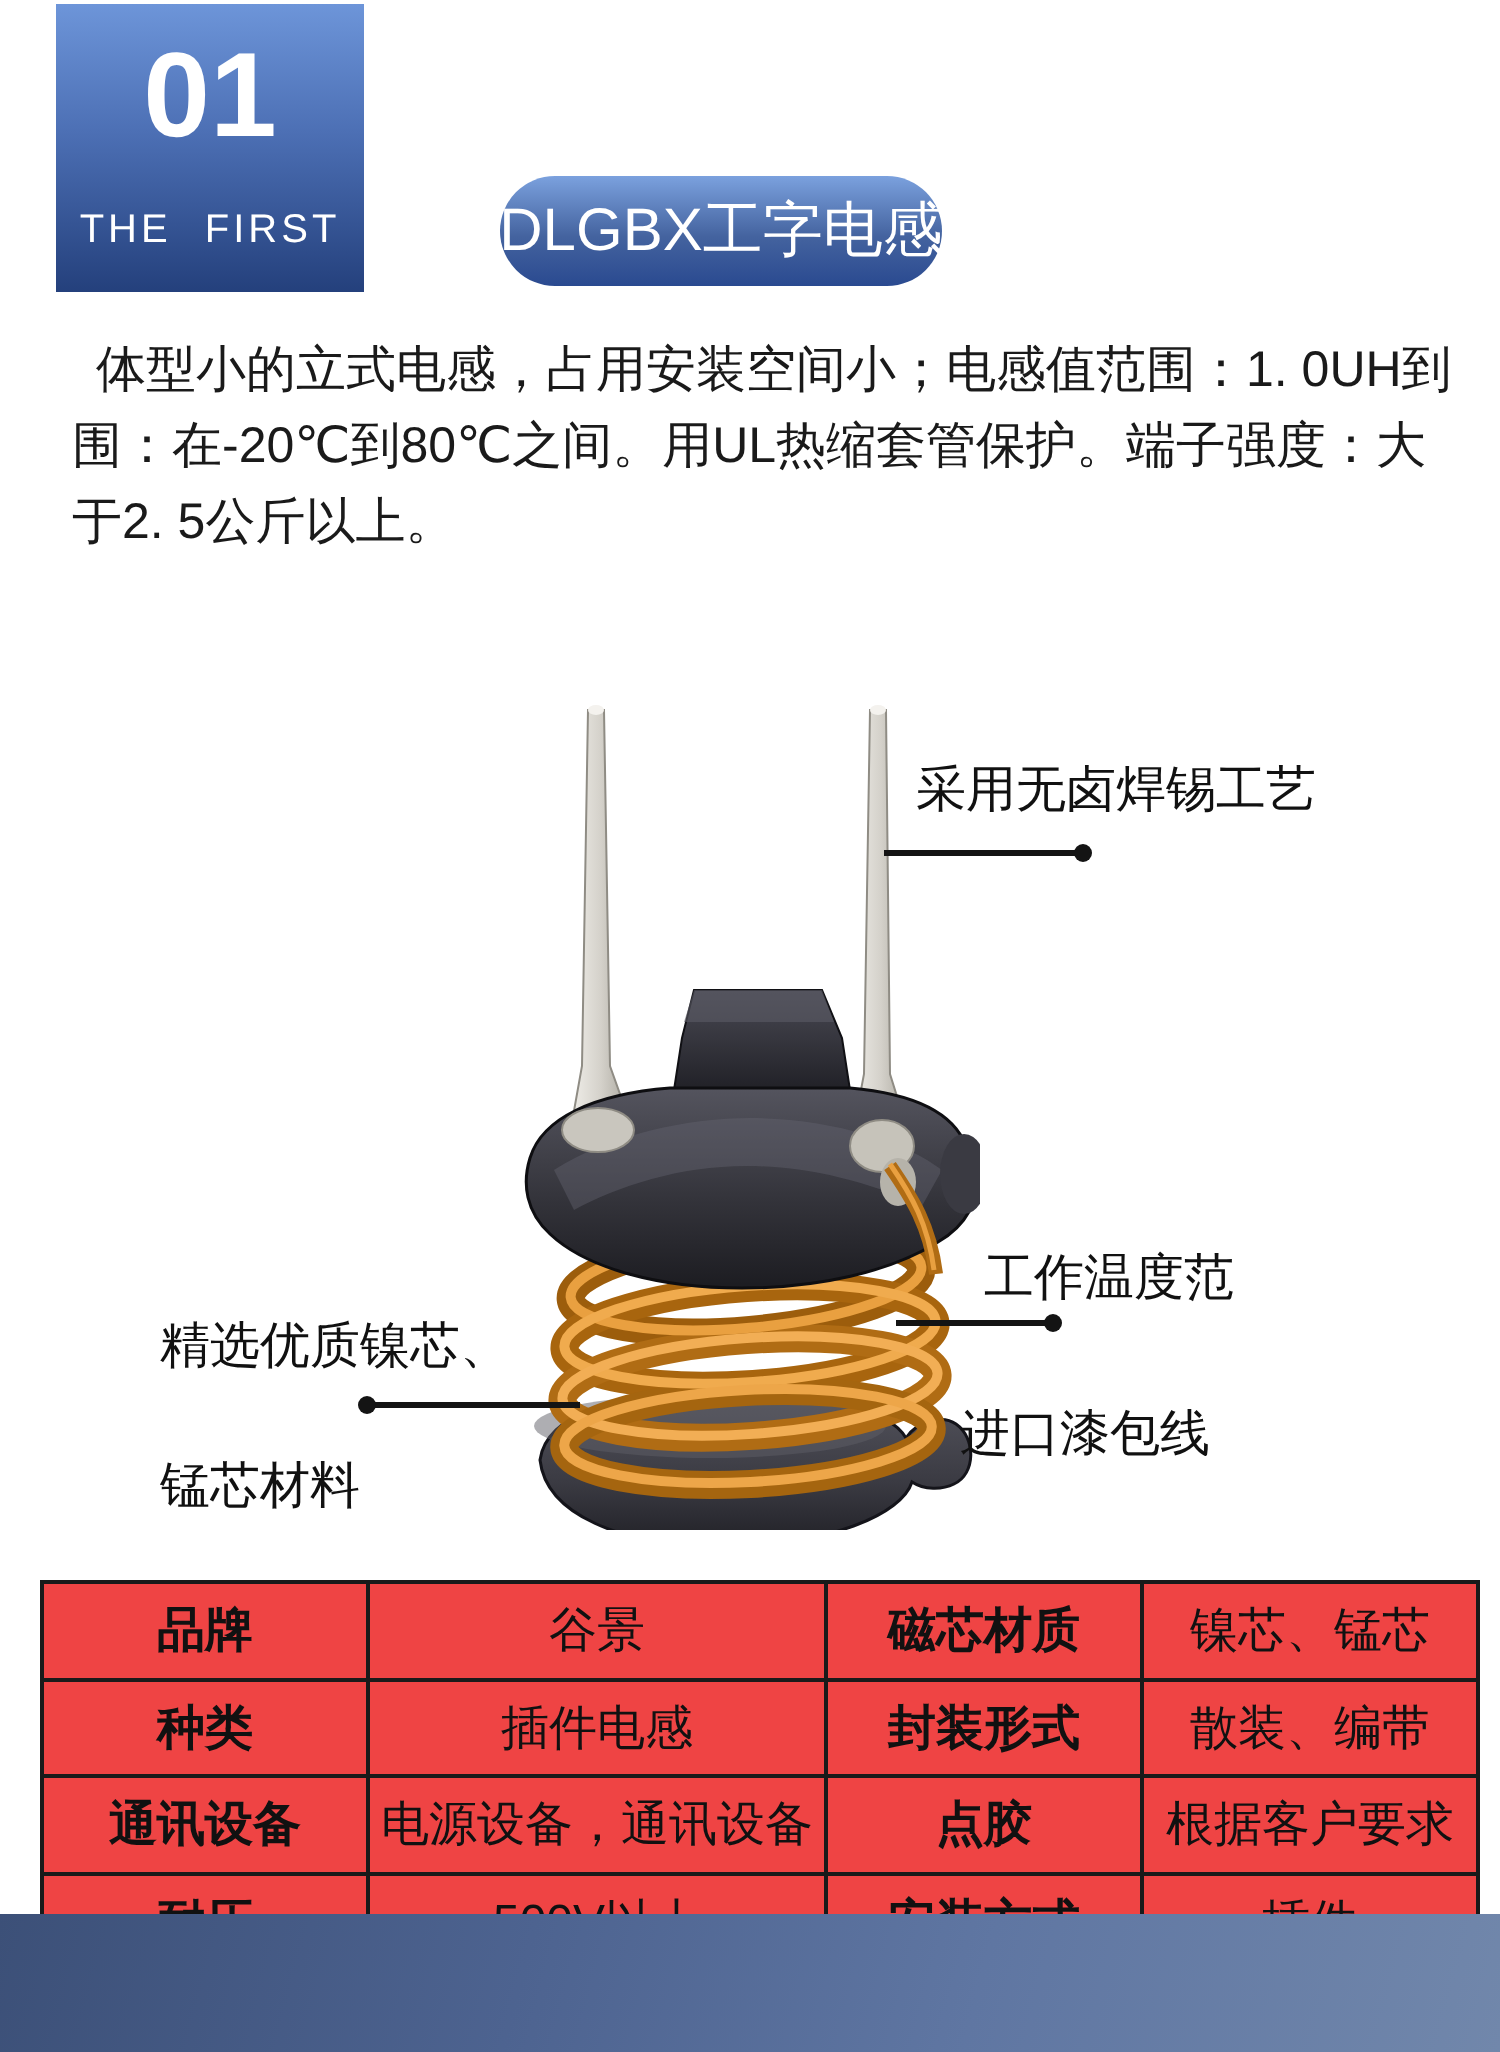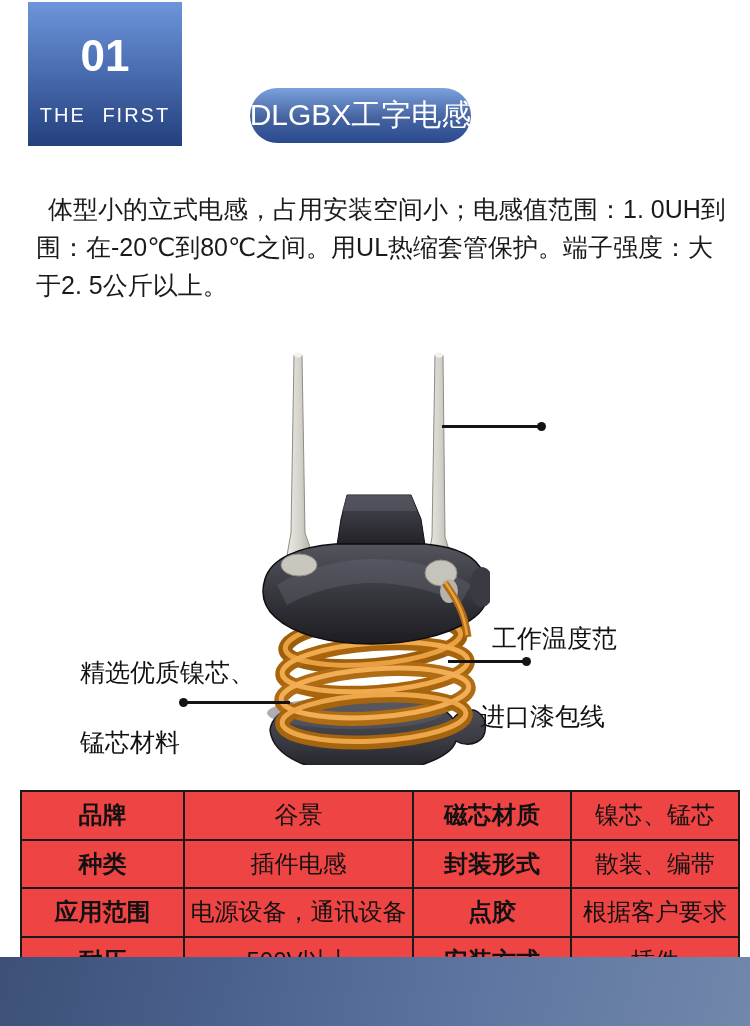--- a/index.html
+++ b/index.html
@@ -6,33 +6,33 @@
   .page{
     position:relative;width:750px;height:1026px;overflow:hidden;background:#ffffff;
     font-family:"Liberation Sans","DejaVu Sans",sans-serif;color:#111;
   }
   
   .badge{
     position:absolute;left:28px;top:2px;width:154px;height:144px;
     background:linear-gradient(180deg,#6d95d9 0%,#4c6fb4 45%,#24407c 100%);
     display:flex;flex-direction:column;align-items:center;justify-content:flex-start;
   }
-  .badge-number{font-size:44px;font-weight:bold;color:#fff;line-height:1;margin-top:32px;}
+  .badge-number{font-size:60px;font-weight:bold;color:#fff;line-height:1;margin-top:16px;}
   .badge-subtitle{font-size:20px;color:#fff;letter-spacing:2px;word-spacing:9px;margin-top:26px;}
   
   .title-pill{
     position:absolute;left:250px;top:88px;width:221px;height:55px;border-radius:28px;
     background:linear-gradient(180deg,#7ba1de 0%,#44639f 55%,#2a4a90 100%);
     display:flex;align-items:center;justify-content:center;
     color:#fff;font-size:30px;white-space:nowrap;text-align:center;
   }
   
   .description{position:absolute;left:36px;top:166px;width:690px;font-size:25px;line-height:38px;color:#1a1a1a;}
   .desc-line{white-space:nowrap;}
-  .desc-line:first-child{padding-left:12px;margin-top:24px;}
+  .desc-line:first-child{padding-left:12px;}
   
   .product{position:absolute;left:225px;top:345px;width:265px;height:420px;}
   
   .callout{position:absolute;font-size:25px;color:#111;white-space:nowrap;}
   .lead-line{position:absolute;height:3px;background:#141414;}
   .lead-dot{position:absolute;width:9px;height:9px;border-radius:50%;background:#141414;}
   
   .specs{
     position:absolute;left:20px;top:790px;width:710px;height:196px;
     border-collapse:collapse;table-layout:fixed;background:#ef4444;
@@ -125,20 +125,21 @@
     <g>
       <ellipse cx="74" cy="220" rx="18" ry="11" fill="#c9c6be" stroke="#8f8c84" stroke-width="1"></ellipse>
       <ellipse cx="216" cy="228" rx="16" ry="13" fill="#c6c3ba" stroke="#8f8c84" stroke-width="1"></ellipse>
       <ellipse cx="224" cy="246" rx="9" ry="12" fill="#b6b3aa"></ellipse>
     </g>
 
     <path d="M220,238 C231,254 240,268 243,292" fill="none" stroke="#b06c14" stroke-width="7"></path>
     <path d="M220,237 C231,253 239,267 242,290" fill="none" stroke="#e9a040" stroke-width="2.5"></path>
   </svg>
 
+  <div class="callout" style="left:458px;top:378px;">采用无卤焊锡工艺</div>
   <div class="lead-line" style="left:442px;top:425px;width:100px;"></div>
   <div class="lead-dot" style="left:537px;top:422px;"></div>
 
   <div class="callout" style="left:492px;top:622px;">工作温度范</div>
   <div class="callout" style="left:480px;top:678px;margin-top:22px;">进口漆包线</div>
   <div class="lead-line" style="left:448px;top:660px;width:80px;"></div>
   <div class="lead-dot" style="left:522px;top:657px;"></div>
 
   <div class="callout" style="left:80px;top:656px;">精选优质镍芯、</div>
   <div class="callout" style="left:80px;top:726px;">锰芯材料</div>
@@ -153,21 +154,21 @@
       <td class="lbl col3">磁芯材质</td>
       <td class="col4">镍芯、锰芯</td>
     </tr>
     <tr>
       <td class="lbl">种类</td>
       <td>插件电感</td>
       <td class="lbl">封装形式</td>
       <td>散装、编带</td>
     </tr>
     <tr>
-      <td class="lbl">应用范围</td>
+      <td class="lbl">通讯设备</td>
       <td>电源设备，通讯设备</td>
       <td class="lbl">点胶</td>
       <td>根据客户要求</td>
     </tr>
     <tr>
       <td class="lbl">耐压</td>
       <td>500V以上</td>
       <td class="lbl">安装方式</td>
       <td>插件</td>
     </tr>

